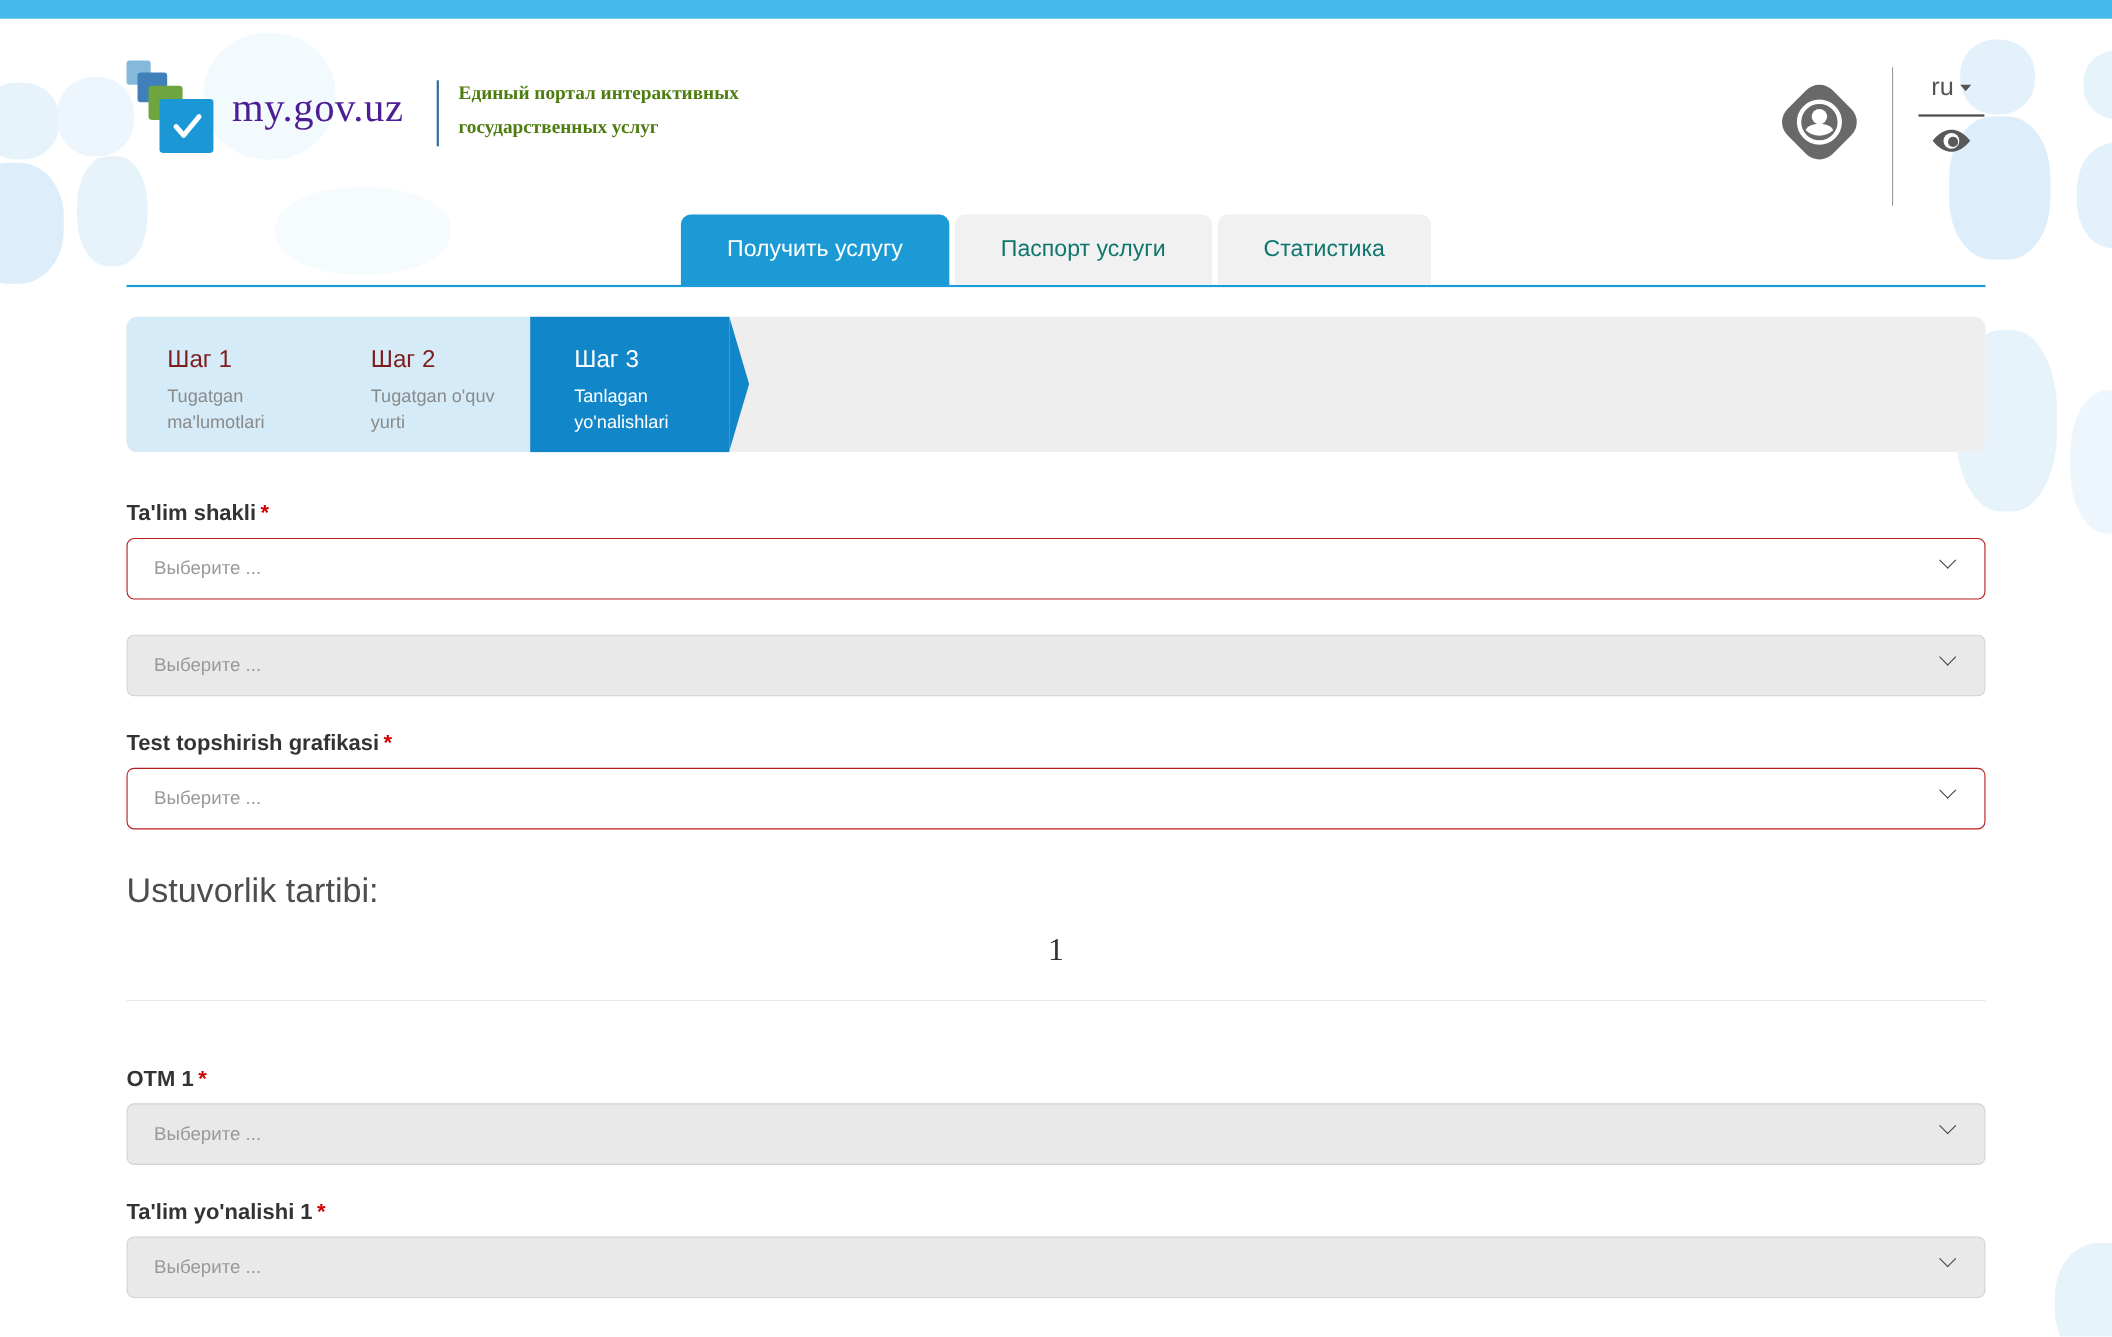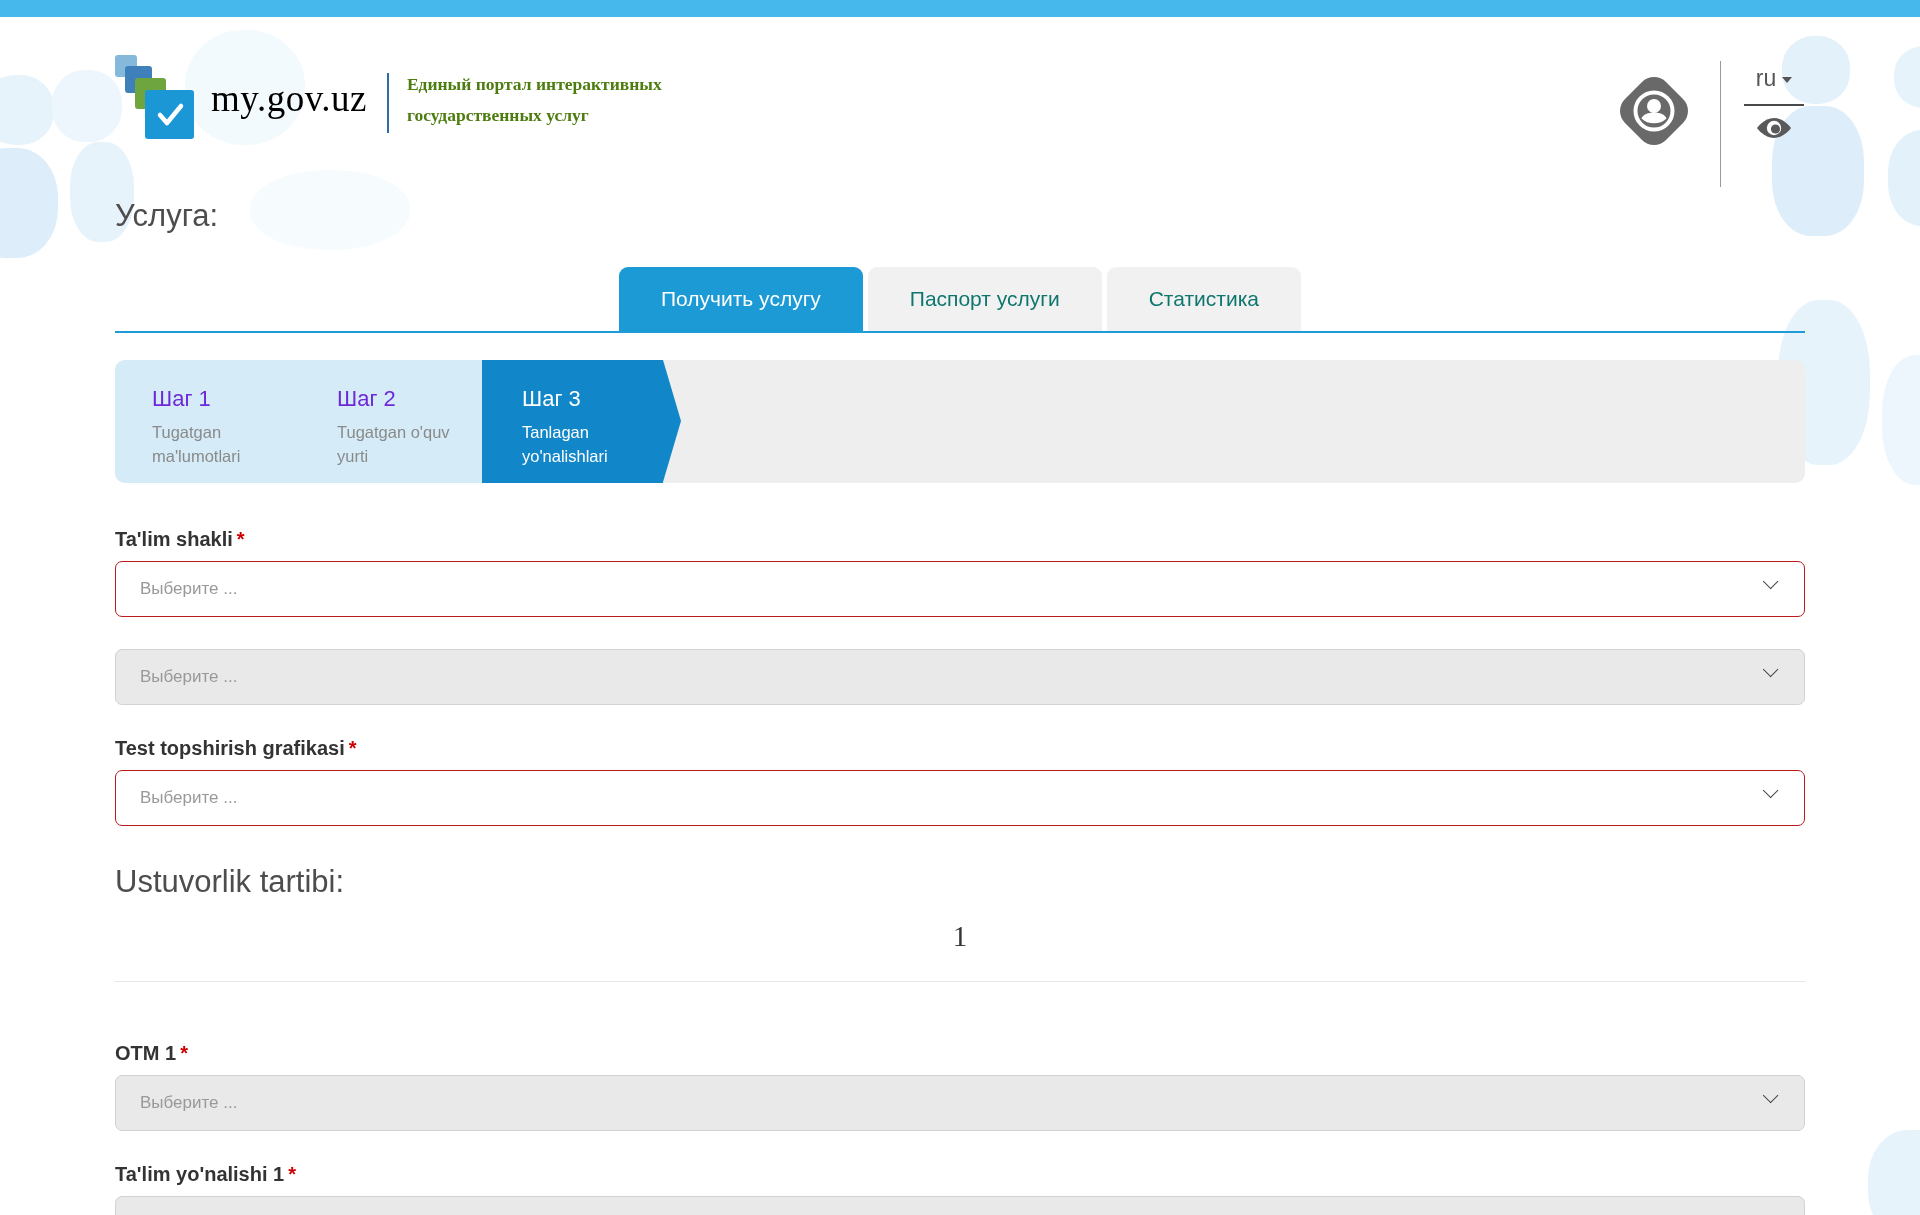--- a/index.html
+++ b/index.html
@@ -35,21 +35,21 @@
   .container { width: 1690px; margin: 0 auto; }
   .header { display: flex; align-items: flex-start; padding-top: 38px; height: 145px; }
   .logo-mark { position: relative; width: 80px; height: 88px; flex: 0 0 auto; }
   .sq { position: absolute; border-radius: 3px; }
   .sq1 { left: 0;  top: 0;  width: 22px; height: 22px; background: #84b9dc; }
   .sq2 { left: 10px; top: 11px; width: 27px; height: 27px; background: #4080ba; }
   .sq3 { left: 20px; top: 23px; width: 31px; height: 31px; background: #6fa53f; }
   .sq4 { left: 30px; top: 35px; width: 49px; height: 49px; background: #1b97d6; display:flex; align-items:center; justify-content:center; }
   .logo-text {
     font-family: "Liberation Serif", serif;
-    font-size: 37px; color: #000000; margin: 22px 0 0 16px; letter-spacing: 0.5px;
+    font-size: 37px; color: #4c1d95; margin: 22px 10px 0 16px; letter-spacing: 0.5px;
   }
   .logo-divider { width: 2px; height: 60px; background: #2e6da4; margin: 18px 0 0 20px; }
   .tagline {
     font-family: "Liberation Serif", serif; font-weight: bold;
     font-size: 17.5px; color: #4d7c0f; line-height: 1.75; margin: 14px 0 0 18px;
   }
   .header-spacer { flex: 1; }
   .avatar-wrap { margin-top: 14px; width: 84px; height: 84px; }
   .header-vdivider { width: 1px; height: 126px; background: #9a9a9a; margin: 6px 22px 0 24px; }
   .lang-box { margin-top: 10px; width: 62px; display: flex; flex-direction: column; align-items: center; }
@@ -75,21 +75,21 @@
   .wizard { position: relative; margin-top: 27px; height: 123px; background: #eeeeee; border-radius: 10px; }
   .wizard-bg-done { position: absolute; left: 0; top: 0; width: 367px; height: 123px; background: #d5ecf8; border-radius: 10px 0 0 10px; }
   .wizard-bg-active { position: absolute; left: 367px; top: 0; width: 181px; height: 123px; background: #1186c9; }
   .wizard-bg-active::after {
     content: ""; position: absolute; left: 181px; top: 0;
     border-top: 61.5px solid transparent; border-bottom: 61.5px solid transparent;
     border-left: 18px solid #1186c9;
   }
   .wizard-steps { position: relative; display: flex; height: 100%; }
   .wstep { width: 185px; padding: 26px 0 0 37px; cursor: pointer; }
-  .wstep .wtitle { font-size: 22px; color: #6d28d9; }
+  .wstep .wtitle { font-size: 22px; color: #7f1d1d; }
   .wstep .wsub { font-size: 16.5px; color: #8a8a8a; margin-top: 9px; line-height: 1.45; max-width: 122px; }
   .wstep.active .wtitle, .wstep.active .wsub { color: #ffffff; }
   .wstep.upcoming .wtitle { color: #5a5a5a; }
 
   
   .form-area { margin-top: 45px; }
   .field { margin-bottom: 32px; }
   .field-label { font-size: 20px; font-weight: bold; color: #333; margin-bottom: 10px; }
   .req { color: #c00; font-weight: bold; margin-left: 4px; }
   .select {
@@ -166,21 +166,20 @@
         <svg width="36" height="24" viewBox="0 0 36 24">
           <path d="M18 2 C28 2 35 12 35 12 C35 12 28 22 18 22 C8 22 1 12 1 12 C1 12 8 2 18 2 Z" fill="#595959"></path>
           <circle cx="18" cy="12" r="7.2" fill="#fff"></circle>
           <circle cx="19.5" cy="13" r="4.6" fill="#595959"></circle>
         </svg>
       </div>
     </div>
   </div>
 
   <div class="container">
-    <div class="page-title">Услуга:</div>
 
     <div class="tabs-row">
       <div class="tab active">Получить услугу</div>
       <div class="tab">Паспорт услуги</div>
       <div class="tab">Статистика</div>
     </div>
 
     <div class="wizard">
       <div class="wizard-bg-done"></div>
       <div class="wizard-bg-active"></div>

